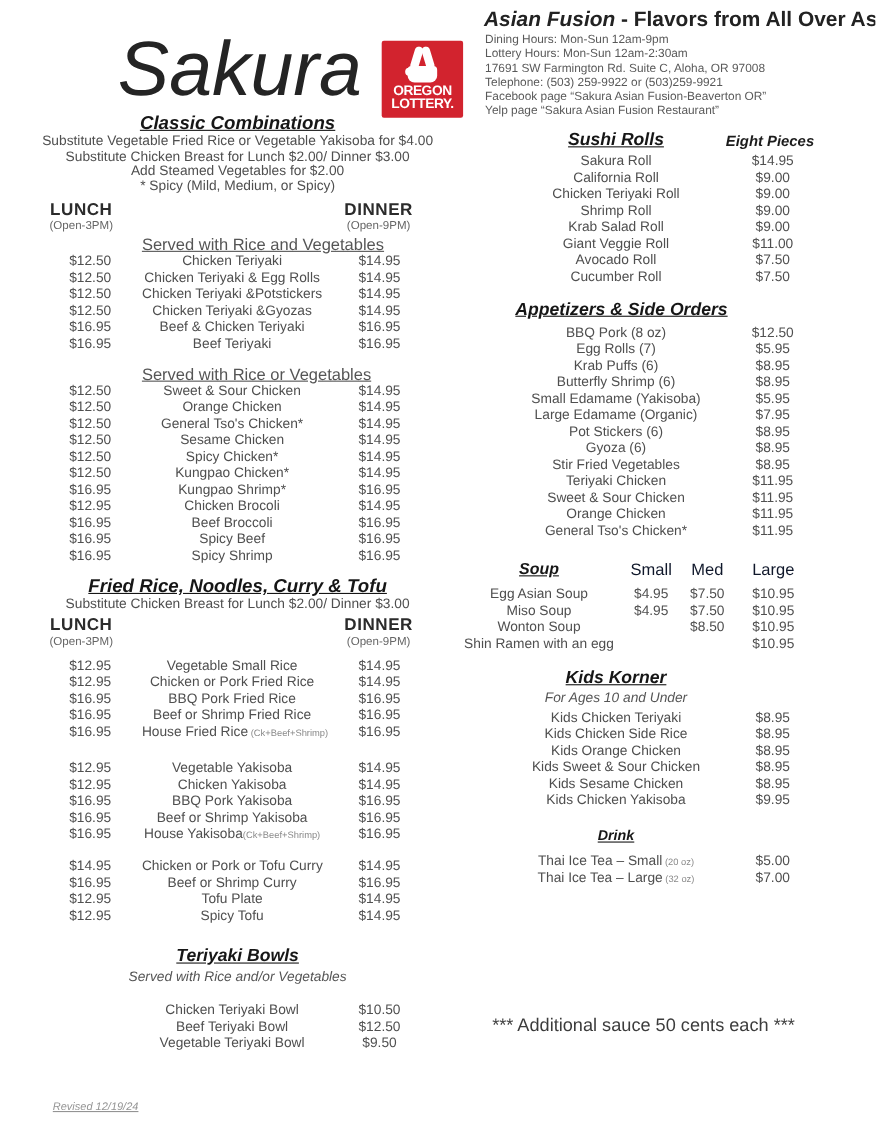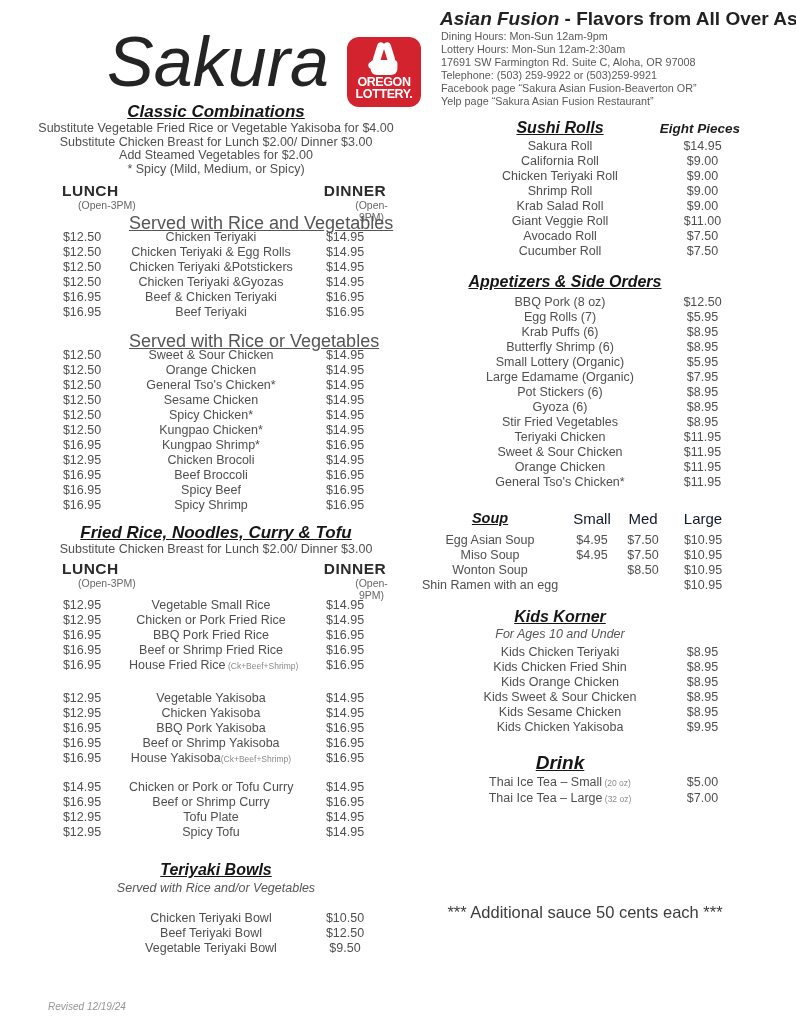--- a/index.html
+++ b/index.html
@@ -2,59 +2,59 @@
 <html><head>
 <meta charset="utf-8">
 <style>
   html,body{margin:0;padding:0;background:#fff;}
   .page{position:relative;width:796px;height:1024px;background:#ffffff;overflow:hidden;
         font-family:"Liberation Sans",sans-serif;color:#4f4f4f;}
   .abs{position:absolute;}
 
   
   .h{font-weight:bold;font-style:italic;text-decoration:underline;color:#161616;white-space:nowrap;text-align:center;}
-  .h17{font-size:17px;} .h16{font-size:16px;} .h14{font-size:19px;text-decoration:underline;}
+  .h17{font-size:17px;} .h16{font-size:16px;} .h14{font-size:13px;text-decoration:underline;}
 
   
   .sakura{font-size:70px;font-style:italic;color:#242424;line-height:68px;text-align:center;white-space:nowrap;}
 
   
-  .lotto{width:74px;height:70px;background:#d2232e;border-radius:12px;text-align:center;}
+  .lotto{width:74px;height:70px;background:#d2232e;border-radius:2px;text-align:center;}
   .lotto svg{display:block;margin:5px auto 0 auto;}
   .lotto-txt{color:#fff;font-weight:bold;font-size:12.5px;line-height:11.5px;letter-spacing:-0.4px;margin-top:1px;}
 
   
   .row{color:#4f4f4f;}
   .row.pnp{display:grid;grid-template-columns:94px 164px 104px;line-height:15px;font-size:12.5px;}
   .row.np{display:grid;grid-template-columns:240px 45px;line-height:15px;font-size:12.5px;}
   .row.soup{display:grid;grid-template-columns:150px 54px 48px 72px;line-height:15px;font-size:12.5px;}
   .row.line{line-height:13.6px;font-size:12.5px;text-align:center;white-space:nowrap;}
   .cell{text-align:center;white-space:nowrap;}
   .subnote{font-size:8.5px;color:#8a8a8a;}
 
   .info .row.line{text-align:left;font-size:10.8px;line-height:12.9px;color:#595959;}
 
   .g-sub{margin-left:94px;width:164px;white-space:nowrap;
-         text-decoration:underline;font-size:18px;line-height:14px;color:#555;}
+         text-decoration:underline;font-size:15px;line-height:14px;color:#555;}
 
   .ld{position:absolute;text-align:center;color:#2b2b2b;}
   .ld .big{font-size:15.5px;font-weight:bold;letter-spacing:0.5px;line-height:17px;}
-  .ld .sub{font-size:10.5px;color:#666;line-height:12px;margin-left:33px;}
+  .ld .sub{font-size:10.5px;color:#666;line-height:12px;}
 
   .af-title{font-size:19px;font-weight:bold;color:#222;white-space:nowrap;}
   .af-title .it{font-style:italic;}
 
   .soup-head{display:grid;grid-template-columns:150px 54px 48px 72px;height:23px;}
   .soup-head .cell{font-size:15px;color:#0f172a;}
   .soup-head .title-cell{font-weight:bold;font-style:italic;text-decoration:underline;color:#161616;font-size:14.5px;}
 
   .italic-sub{font-style:italic;font-size:12.5px;color:#555;text-align:center;white-space:nowrap;}
   .eight{font-weight:bold;font-style:italic;font-size:13.5px;color:#1c1c1c;text-align:center;white-space:nowrap;}
-  .sauce{font-size:16.5px;color:#3c3c3c;text-align:center;white-space:nowrap;}
-  .revised{font-size:10px;font-style:italic;color:#949494;white-space:nowrap;}
+  .sauce{font-size:16.5px;color:#3c3c3c;text-align:center;white-space:nowrap;margin-top:20px;}
+  .revised{font-size:10px;font-style:italic;text-decoration:underline;color:#949494;white-space:nowrap;}
 </style>
 </head>
 <body>
 
 <div class="page">
 
   <div class="abs sakura" style="left:88px;top:28px;width:260px;">Sakura</div>
 
   <div class="abs lotto" style="left:347px;top:37px;">
     <svg width="36" height="34" viewBox="0 0 40 38">
@@ -360,21 +360,21 @@
       </div>
       <div class="row np">
         <span class="cell c0">Krab Puffs (6)</span>
         <span class="cell c1">$8.95</span>
       </div>
       <div class="row np">
         <span class="cell c0">Butterfly Shrimp (6)</span>
         <span class="cell c1">$8.95</span>
       </div>
       <div class="row np">
-        <span class="cell c0">Small Lottery (Organic)</span>
+        <span class="cell c0">Small Edamame (Yakisoba)</span>
         <span class="cell c1">$5.95</span>
       </div>
       <div class="row np">
         <span class="cell c0">Large Edamame (Organic)</span>
         <span class="cell c1">$7.95</span>
       </div>
       <div class="row np">
         <span class="cell c0">Pot Stickers (6)</span>
         <span class="cell c1">$8.95</span>
       </div>
@@ -440,21 +440,21 @@
   </div>
 
   <div class="abs h h16" style="left:440px;top:608px;width:240px;">Kids Korner</div>
   <div class="abs italic-sub" style="left:440px;top:627px;width:240px;">For Ages 10 and Under</div>
   <div class="abs" style="left:440px;top:645px;width:285px;">
       <div class="row np">
         <span class="cell c0">Kids Chicken Teriyaki</span>
         <span class="cell c1">$8.95</span>
       </div>
       <div class="row np">
-        <span class="cell c0">Kids Chicken Fried Shin</span>
+        <span class="cell c0">Kids Chicken Side Rice</span>
         <span class="cell c1">$8.95</span>
       </div>
       <div class="row np">
         <span class="cell c0">Kids Orange Chicken</span>
         <span class="cell c1">$8.95</span>
       </div>
       <div class="row np">
         <span class="cell c0">Kids Sweet &amp; Sour Chicken</span>
         <span class="cell c1">$8.95</span>
       </div>

